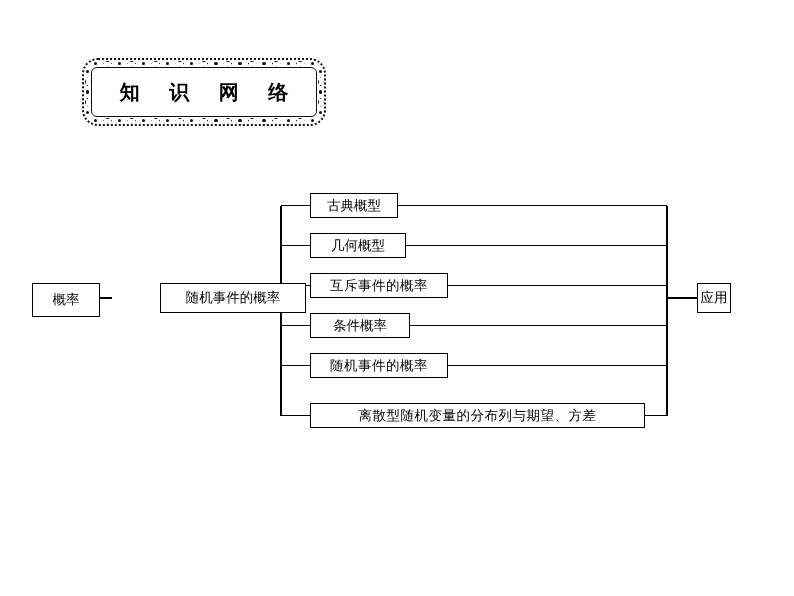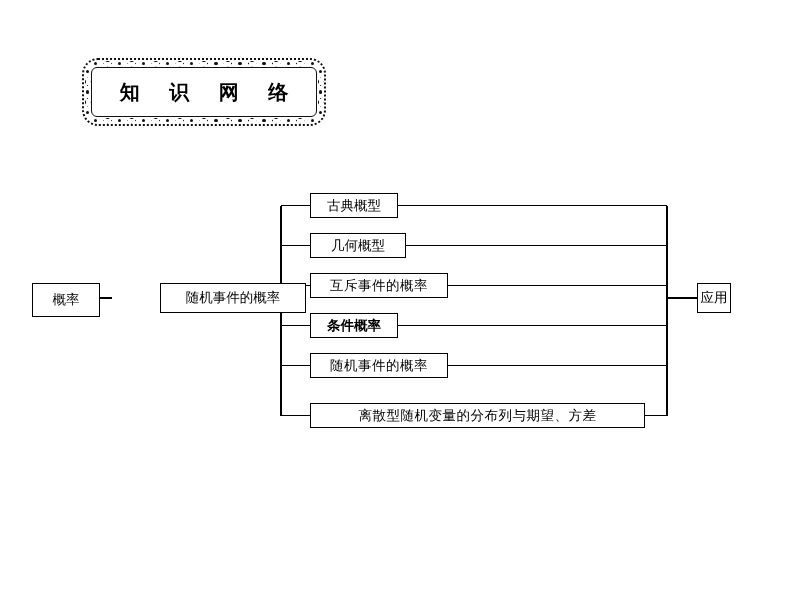--- a/index.html
+++ b/index.html
@@ -230,21 +230,21 @@
   <div class="line h" id="lead-b0" style="left: 398px; width: 269px; top: 204.7px;"></div>
 
   <div class="node" id="node-b1" style="left: 310px; top: 233px; width: 96px; height: 25px;">几何概型</div>
   <div class="line h" id="stub-b1" style="left: 281px; width: 29px; top: 244.7px;"></div>
   <div class="line h" id="lead-b1" style="left: 398px; width: 269px; top: 244.7px;"></div>
 
   <div class="node wide" id="node-b2" style="left: 310px; top: 273px; width: 138px; height: 25px;">互斥事件的概率</div>
   <div class="line h" id="stub-b2" style="left: 281px; width: 29px; top: 284.7px;"></div>
   <div class="line h" id="lead-b2" style="left: 448px; width: 219px; top: 284.7px;"></div>
 
-  <div class="node" id="node-b3" style="left: 310px; top: 313px; width: 88px; height: 25px; font-weight: bold;">条件概率</div>
+  <div class="node" id="node-b3" style="left: 310px; top: 313px; width: 100px; height: 25px;">条件概率</div>
   <div class="line h" id="stub-b3" style="left: 281px; width: 29px; top: 324.7px;"></div>
   <div class="line h" id="lead-b3" style="left: 398px; width: 269px; top: 324.7px;"></div>
 
   <div class="node wide" id="node-b4" style="left: 310px; top: 353px; width: 138px; height: 25px;">随机事件的概率</div>
   <div class="line h" id="stub-b4" style="left: 281px; width: 29px; top: 364.7px;"></div>
   <div class="line h" id="lead-b4" style="left: 448px; width: 219px; top: 364.7px;"></div>
 
   <div class="node wide" id="node-b5" style="left: 310px; top: 403px; width: 335px; height: 25px;">离散型随机变量的分布列与期望、方差</div>
   <div class="line h" id="stub-b5" style="left: 281px; width: 29px; top: 414.7px;"></div>
   <div class="line h" id="lead-b5" style="left: 645px; width: 22px; top: 414.7px;"></div>

